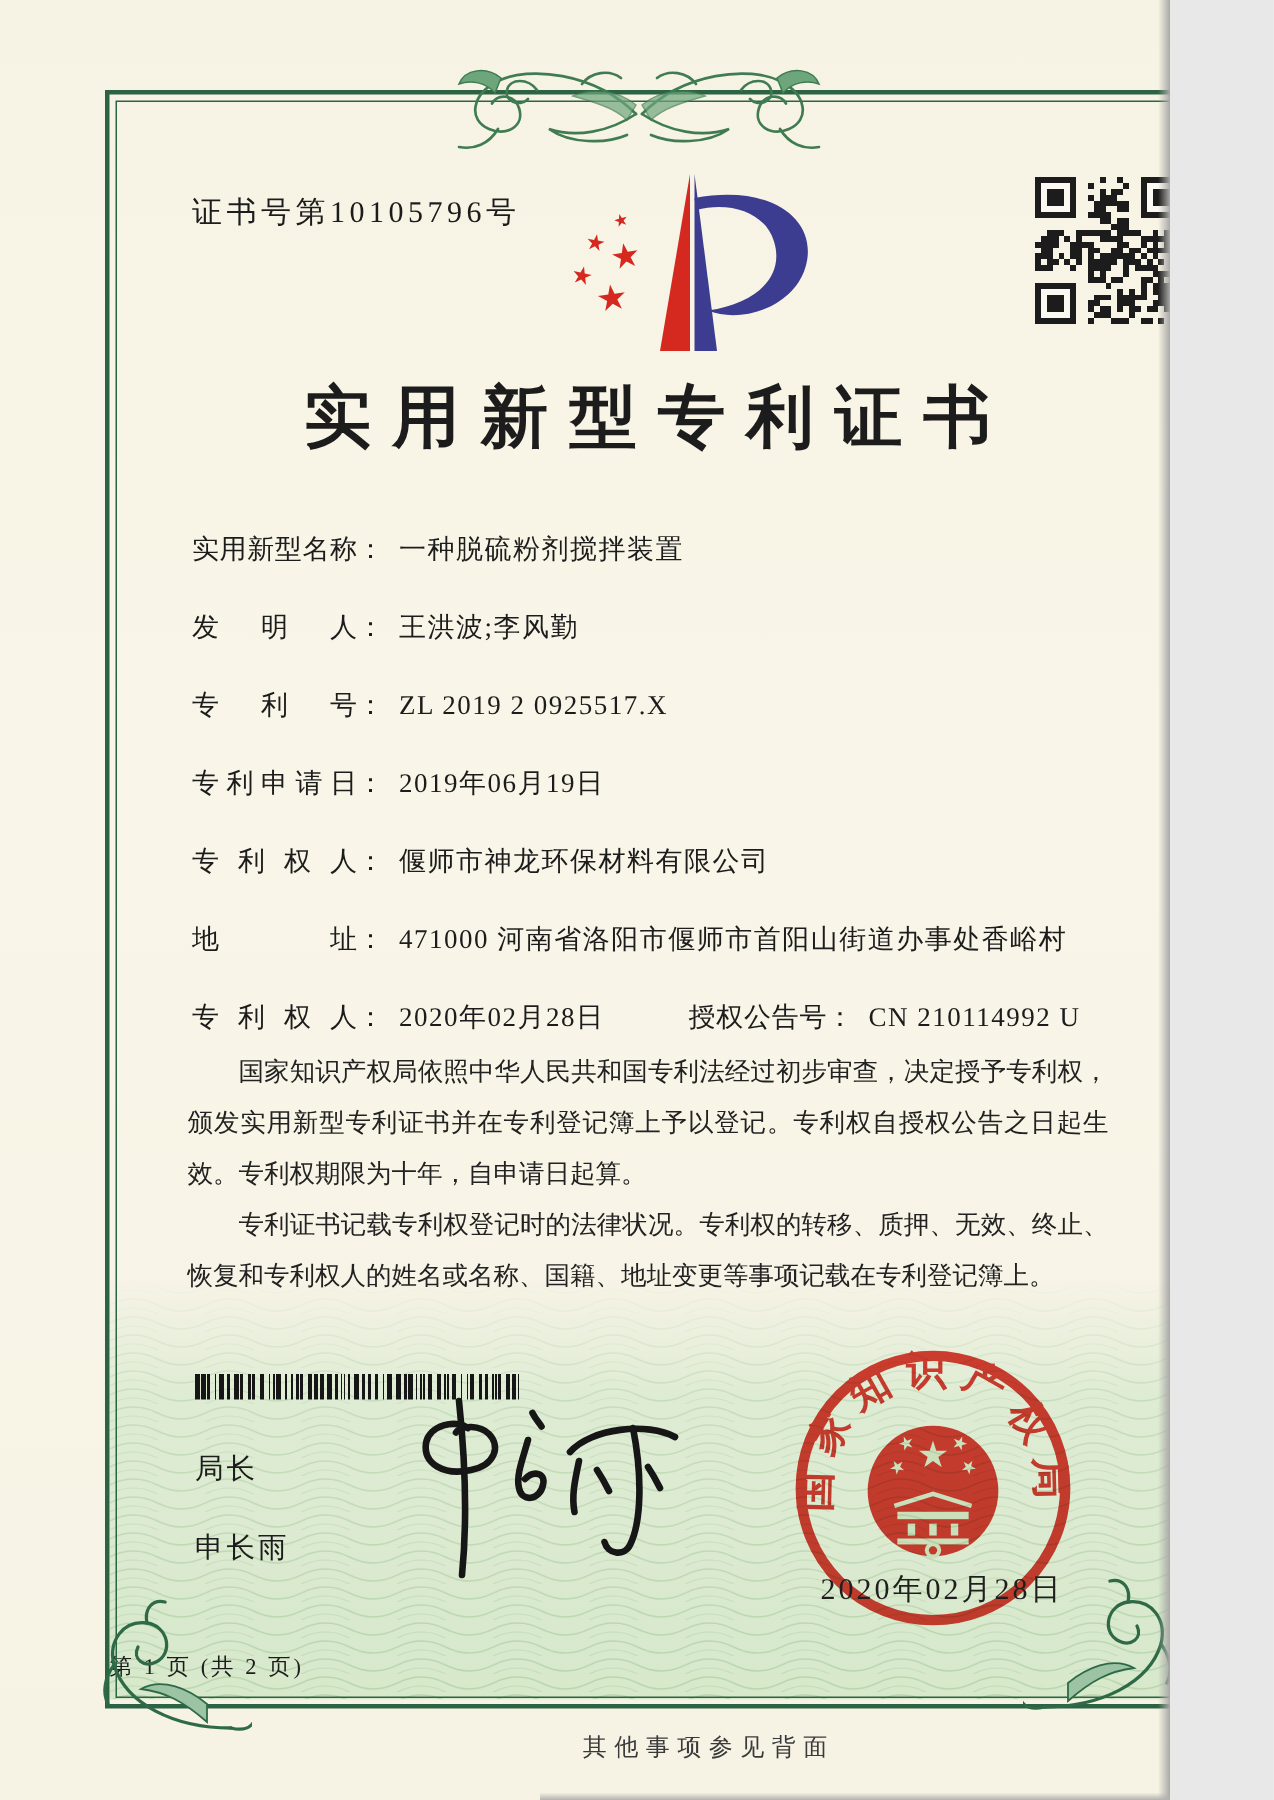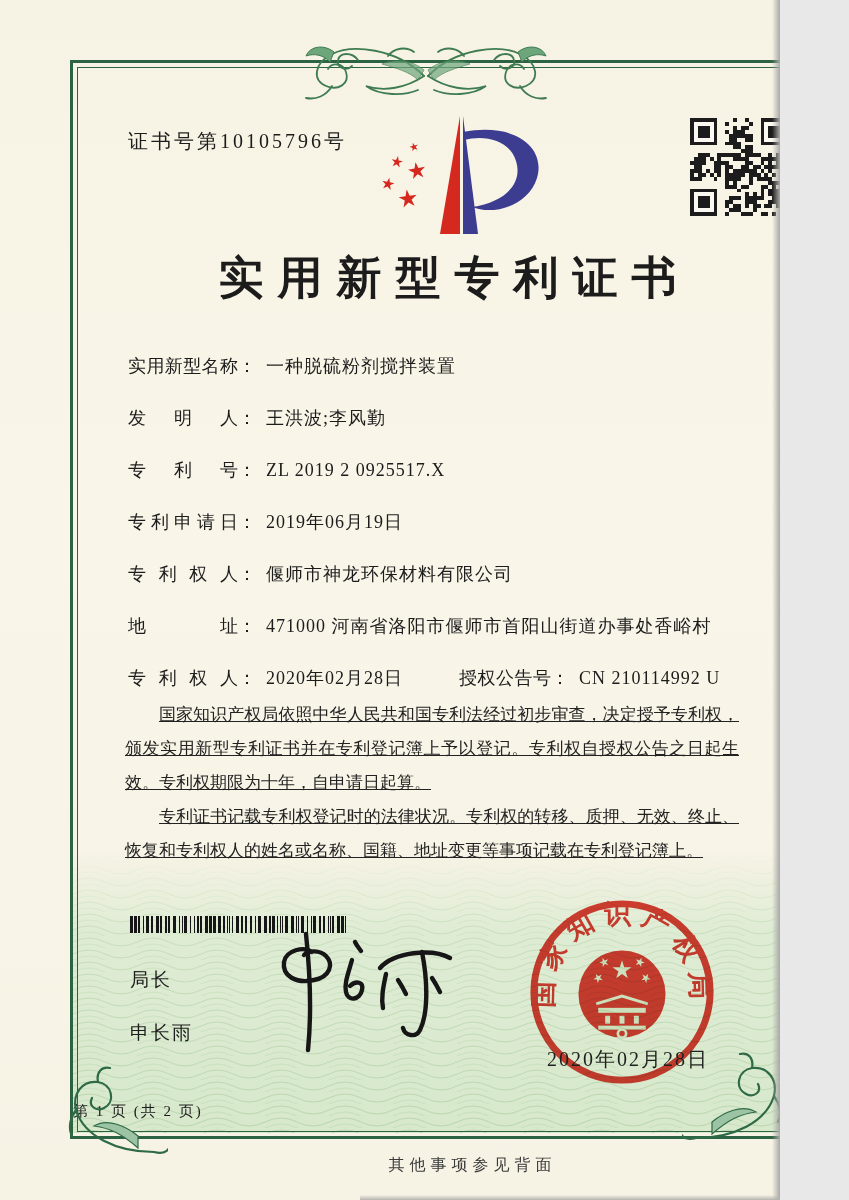--- a/index.html
+++ b/index.html
@@ -25,34 +25,34 @@
   .ornament-top{position:absolute;left:292px;top:40px;width:268px;height:66px;z-index:4;}
   .corner-l{position:absolute;left:56px;top:1066px;width:112px;height:92px;z-index:4;}
   .corner-r{position:absolute;left:682px;top:1052px;width:112px;height:92px;z-index:4;transform:scaleX(-1);}
 
   .cert-number{position:absolute;left:128px;top:128px;font-size:20px;letter-spacing:3px;z-index:2;}
 
   .logo{position:absolute;left:366px;top:110px;width:188px;height:138px;z-index:2;}
   .qr{position:absolute;left:690px;top:118px;width:98px;height:98px;z-index:2;}
 
   .title{position:absolute;left:70px;top:248px;width:737px;text-align:center;
-    font-size:45px;font-weight:600;letter-spacing:14px;z-index:2;padding-left:16px;}
+    font-size:45px;font-weight:600;letter-spacing:14px;z-index:2;}
 
   .fields{position:absolute;left:128px;top:355px;width:660px;display:flex;
     flex-direction:column;gap:30px;z-index:2;}
   .frow{display:flex;align-items:baseline;font-size:18px;line-height:22px;white-space:nowrap;}
   .flabel{display:inline-block;width:110px;text-align:justify;text-align-last:justify;}
   .fcolon{display:inline-block;}
   .fvalue{margin-left:10px;letter-spacing:1px;}
   .fgroup2{display:flex;align-items:flex-end;margin-left:56px;}
   .fgroup2 .flabel{width:92px;}
 
   .body-text{position:absolute;left:125px;top:698px;width:614px;z-index:2;
     font-size:17px;line-height:2.0;text-align:justify;color:#222;}
-  .body-text p{margin:0;text-indent:2em;text-decoration:underline;}
+  .body-text p{margin:0;text-indent:2em;}
 
   .barcode{position:absolute;left:130px;top:916px;width:216px;height:17px;z-index:2;}
 
   .signer{position:absolute;left:130px;top:970px;z-index:2;font-size:19px;line-height:1.0;}
   .signer .t{margin:0 0 34px 0;letter-spacing:2px;}
   .signer .n{margin:0;letter-spacing:2px;}
 
   .signature{position:absolute;left:234px;top:922px;width:246px;height:140px;z-index:5;}
 
   .seal{position:absolute;left:523px;top:893px;width:198px;height:198px;z-index:5;

